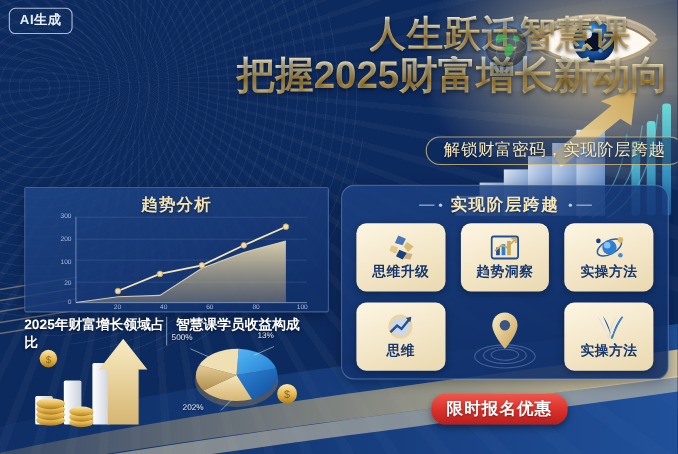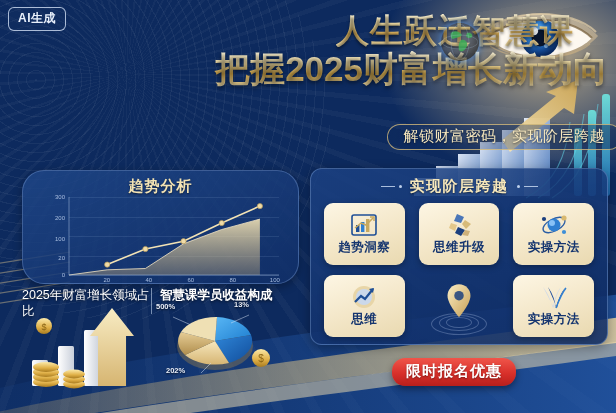--- a/index.html
+++ b/index.html
@@ -54,21 +54,21 @@
     box-shadow:0 0 10px rgba(70,150,255,.8),inset -4px -5px 9px rgba(0,0,0,.45);}
   .globe .land{position:absolute;inset:0;border-radius:50%;overflow:hidden;opacity:.9;}
 
   
   .eye-wrap{position:absolute;right:36px;top:6px;width:120px;height:62px;z-index:18;}
 
   
   .right-art{position:absolute;right:0px;top:70px;width:230px;height:130px;z-index:14;}
 
   
-  .card-left{position:absolute;left:22px;top:170px;width:275px;height:112px;border-radius:22px;z-index:20;
+  .card-left{position:absolute;left:22px;top:170px;width:275px;height:112px;border-radius:2px;z-index:20;
     background:linear-gradient(160deg,rgba(32,72,138,.80),rgba(17,47,104,.88));
     border:1px solid rgba(140,175,230,.35);box-shadow:0 3px 10px rgba(0,0,0,.3);}
   .card-left h3{margin:0;padding-top:6px;text-align:center;font-size:15px;font-weight:bold;color:#f3e3b4;
     text-shadow:0 1px 2px rgba(0,0,0,.55);letter-spacing:1px;}
   .chart{position:absolute;left:46px;top:26px;width:210px;height:78px;}
   .ytick,.xtick{position:absolute;font-size:6px;color:#a8bddf;}
   .ytick{right:100%;margin-right:4px;transform:translateY(-50%);}
   .xtick{top:100%;margin-top:2px;transform:translateX(-50%);}
   .gridline{position:absolute;left:0;right:0;height:1px;background:rgba(160,190,235,.13);}
 
@@ -89,29 +89,29 @@
     box-shadow:0 2px 6px rgba(0,0,0,.3);}
   .mod.center-empty{background:none;box-shadow:none;}
   .mod .label{font-size:12.5px;font-weight:bold;color:#15356f;letter-spacing:.5px;}
   .mod .ico{width:30px;height:26px;display:block;}
 
   
   .pin-wrap{position:relative;width:100%;height:100%;display:flex;align-items:center;justify-content:center;}
   .ring{position:absolute;border:1px solid rgba(200,220,250,.28);border-radius:50%;}
 
   
-  .lbl-left{position:absolute;left:22px;top:288px;width:130px;z-index:26;font-size:12.5px;font-weight:normal;
+  .lbl-left{position:absolute;left:22px;top:288px;width:130px;z-index:26;font-size:12.5px;font-weight:bold;
     color:#ffffff;line-height:1.25;text-shadow:0 1px 3px rgba(0,0,0,.65);}
   .lbl-right{position:absolute;left:160px;top:288px;width:140px;z-index:26;font-size:12.5px;font-weight:bold;
     color:#ffffff;line-height:1.25;text-shadow:0 1px 3px rgba(0,0,0,.65);}
   .divider-v{position:absolute;left:151px;top:288px;width:1px;height:26px;background:rgba(210,225,248,.55);z-index:26;}
 
   .art-bars{position:absolute;left:24px;top:300px;width:140px;height:90px;z-index:18;}
   .art-pie{position:absolute;left:158px;top:296px;width:120px;height:92px;z-index:18;}
-  .pie-lbl{position:absolute;font-size:7.5px;font-weight:bold;color:#e9eef8;
+  .pie-lbl{position:absolute;font-size:7.5px;font-weight:normal;color:#e9eef8;
     text-shadow:0 1px 2px rgba(0,0,0,.7);filter:blur(.25px);}
 
   
   .cta{position:absolute;left:392px;top:358px;z-index:30;padding:4px 14px 5px;border-radius:13px;
     background:linear-gradient(180deg,#f0554a 0%,#d8302a 55%,#b81f1c 100%);
     color:#fff;font-size:15px;font-weight:bold;letter-spacing:1px;
     box-shadow:0 3px 7px rgba(0,0,0,.4);text-shadow:0 1px 2px rgba(0,0,0,.4);}
 </style>
 </head>
 <body>
@@ -293,43 +293,43 @@
       <span class="dashdot">
           <b></b>
           <i></i>
         </span>
     </div>
     <div class="grid-mods">
 
       <div class="mod">
         <span class="ico">
           <svg viewBox="0 0 30 26" width="30" height="26">
+            <path d="M13,2 L20,5 L17,11 L10,9 Z" fill="#4a76b8"></path>
+            <path d="M21,8 L27,12 L22,17 L18,12 Z" fill="#d8bb79"></path>
+            <path d="M7,11 L13,13 L11,19 L5,16 Z" fill="#e2c display" opacity="0"></path>
+            <path d="M7,11 L13,13 L11,19 L5,16 Z" fill="#e3c88a"></path>
+            <path d="M14,15 L21,18 L17,24 L11,21 Z" fill="#1b3f7e"></path>
+            <path d="M21,18 L26,19 L24,24 L18,23 Z" fill="#cdb07a"></path>
+          </svg>
+        </span>
+        <span class="label">思维升级</span>
+      </div>
+
+      <div class="mod">
+        <span class="ico">
+          <svg viewBox="0 0 30 26" width="30" height="26">
             <rect x="3" y="3" width="24" height="20" rx="2" fill="none" stroke="#1f4f96" stroke-width="1.6"></rect>
             <rect x="7" y="13" width="3.4" height="7" fill="#1f4f96"></rect>
             <rect x="12" y="10" width="3.4" height="10" fill="#2f7fd1"></rect>
             <rect x="17" y="7" width="3.4" height="13" fill="#c8a95f"></rect>
             <path d="M6,16 L12,11 L17,13 L24,6" fill="none" stroke="#c8a95f" stroke-width="1.5"></path>
             <path d="M21,5 L25,5 L25,9" fill="none" stroke="#c8a95f" stroke-width="1.5"></path>
           </svg>
         </span>
         <span class="label">趋势洞察</span>
-      </div>
-
-      <div class="mod">
-        <span class="ico">
-          <svg viewBox="0 0 30 26" width="30" height="26">
-            <path d="M13,2 L20,5 L17,11 L10,9 Z" fill="#4a76b8"></path>
-            <path d="M21,8 L27,12 L22,17 L18,12 Z" fill="#d8bb79"></path>
-            <path d="M7,11 L13,13 L11,19 L5,16 Z" fill="#e2c display" opacity="0"></path>
-            <path d="M7,11 L13,13 L11,19 L5,16 Z" fill="#e3c88a"></path>
-            <path d="M14,15 L21,18 L17,24 L11,21 Z" fill="#1b3f7e"></path>
-            <path d="M21,18 L26,19 L24,24 L18,23 Z" fill="#cdb07a"></path>
-          </svg>
-        </span>
-        <span class="label">思维升级</span>
       </div>
 
       <div class="mod">
         <span class="ico">
           <svg viewBox="0 0 30 26" width="30" height="26">
             <ellipse cx="15" cy="13" rx="12" ry="6" fill="none" stroke="#2b5ea5" stroke-width="1.3" transform="rotate(-28 15 13)"></ellipse>
             <circle cx="15" cy="13" r="6.5" fill="#2f7fd1"></circle>
             <circle cx="13" cy="11" r="3" fill="#9fd2ff" opacity=".8"></circle>
             <circle cx="25" cy="6" r="2.6" fill="#d9b96f"></circle>
             <circle cx="5" cy="7" r="2.1" fill="#1b3f7e"></circle>

